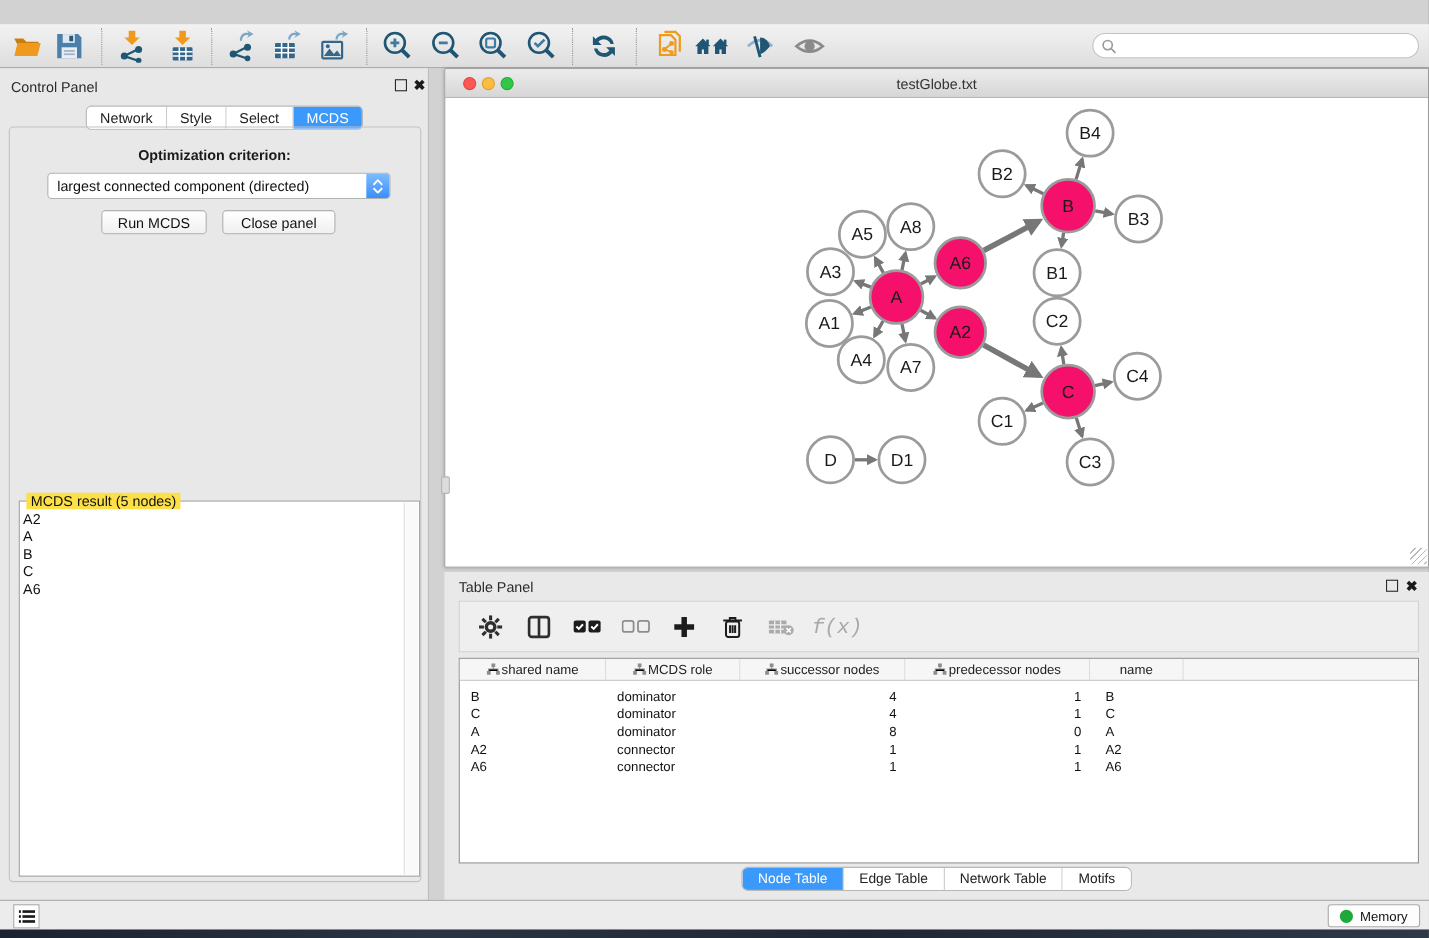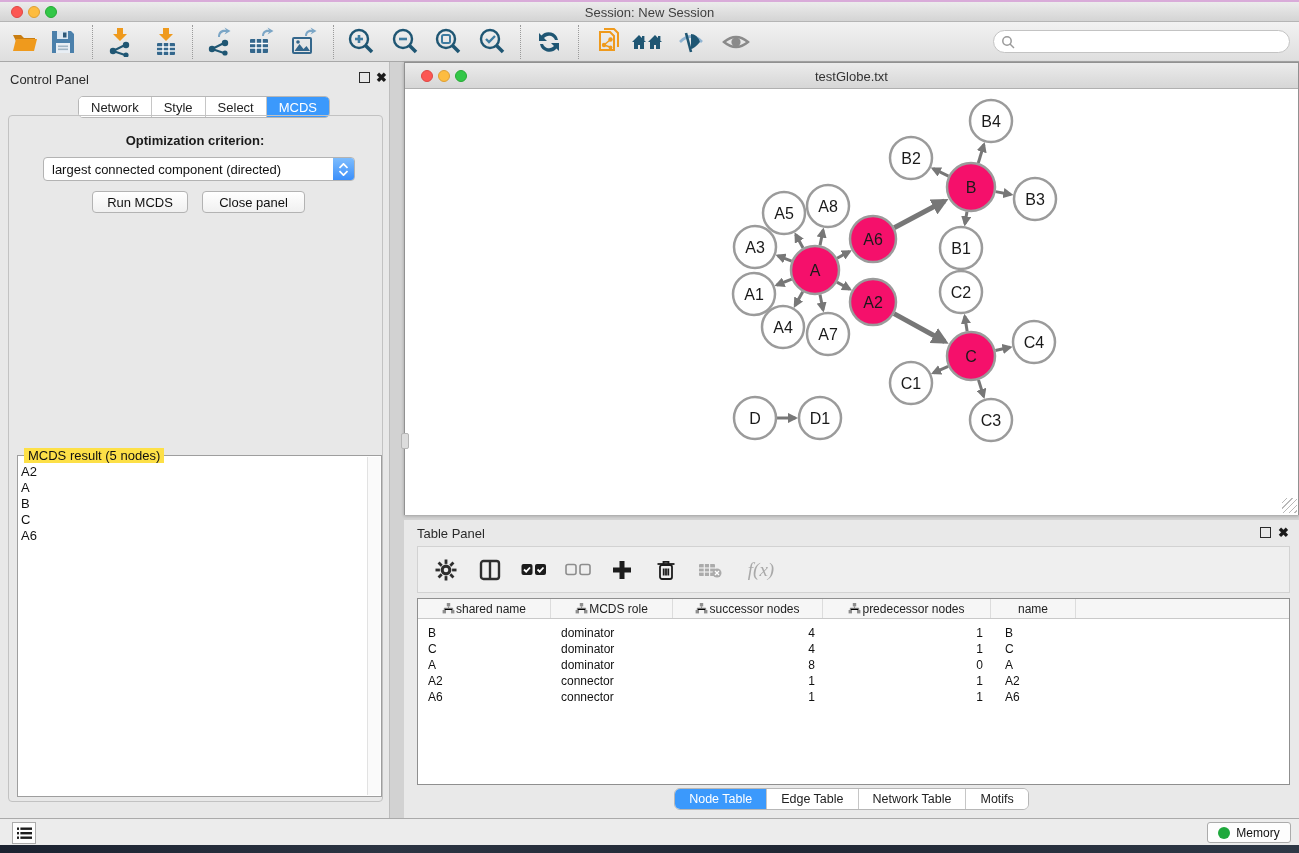--- a/index.html
+++ b/index.html
@@ -54,21 +54,21 @@
   #net-canvas { top:27px; left:0; width:893px; height:425px; background:#fff; overflow:hidden;padding-left:44px; }
   #net-grip { bottom:1px; right:1px; width:15px; height:15px;
     background:repeating-linear-gradient(135deg, transparent 0 3px, #b9b9b9 3px 4px); }
   .splitter-v { top:370px; left:-4px; width:8px; height:16px; background:#dcdcdc; border:1px solid #b5b5b5; border-radius:2px; }
 
   
   #table-panel { top:458px; left:404px; width:895px; height:298px; background:#e9e9e9; }
   #tp-title { top:6px; left:13px; font-size:13px; color:#2a2a2a; }
   #tp-toolbar { top:26px; left:13px; width:873px; height:47px; background:#efefef; border:1px solid #d2d2d2; display:flex; align-items:center; gap:12px; padding-left:12px; }
   .tpbtn { width:32px; height:32px; display:flex; align-items:center; justify-content:center; cursor:pointer; }
-  #fx-label { font-family:Liberation Serif, serif; font-style:italic; font-size:19px; color:#a9a9a9; }
+  #fx-label { font-family:Liberation Mono, monospace; font-style:italic; font-size:19px; color:#a9a9a9; }
   #dtable { top:78px; left:13px; width:873px; height:187px; background:#fff; border:1px solid #8f8f8f; font-size:12px; color:#111; }
   .trow { display:grid; grid-template-columns:133px 122px 150px 168px 85px 1fr; height:16px; align-items:center; }
   .thead { height:20px; background:#f6f6f6; border-bottom:1px solid #c9c9c9; }
   .thead .hcell { display:flex; align-items:center; justify-content:center; gap:1px; height:100%; border-right:1px solid #dcdcdc; font-size:12px; color:#222; }
   .thead .hcell:last-child { border-right:none; }
   .cell-l { padding-left:10px; text-align:left; }
   .cell-r { padding-right:8px; text-align:right; }
   #tp-tabs { top:268px; left:0; width:100%; display:flex; justify-content:center; }
   #tp-tabs .tabgroup { height:22px; border-radius:6px; }
   #tp-tabs .tab { font-size:12.5px; padding:0 14px; }
@@ -82,26 +82,20 @@
     background:linear-gradient(90deg,#1b2230,#2b3442 30%,#202734 60%,#2e3846); }
 
   input.search { border:none; outline:none; flex:1; height:100%; font-size:13px; background:transparent; }
   svg { display:block; }
 </style>
 </head>
 <body>
 
 <div id="app">
 
-  <div id="titlebar" class="abs">
-    <span class="abs tl red" style="left:11px"></span>
-    <span class="abs tl yel" style="left:28px"></span>
-    <span class="abs tl grn" style="left:45px"></span>
-    <div id="main-title" class="abs">Session: New Session</div>
-  </div>
 
   <div id="toolbar" class="abs">
     <span class="abs tbtn" style="left:7px">
       <svg width="30" height="30" viewBox="0 0 30 30">
           <path d="M3 8 h8 l3 3 h11 v3 H6 Z" fill="#c97d10"></path>
           <path d="M6 12 h21 l-3 12 H3 Z" fill="#ef9a1d"></path>
         </svg>
     </span>
     <span class="abs tbtn" style="left:45px">
       <svg width="28" height="28" viewBox="0 0 28 28">

